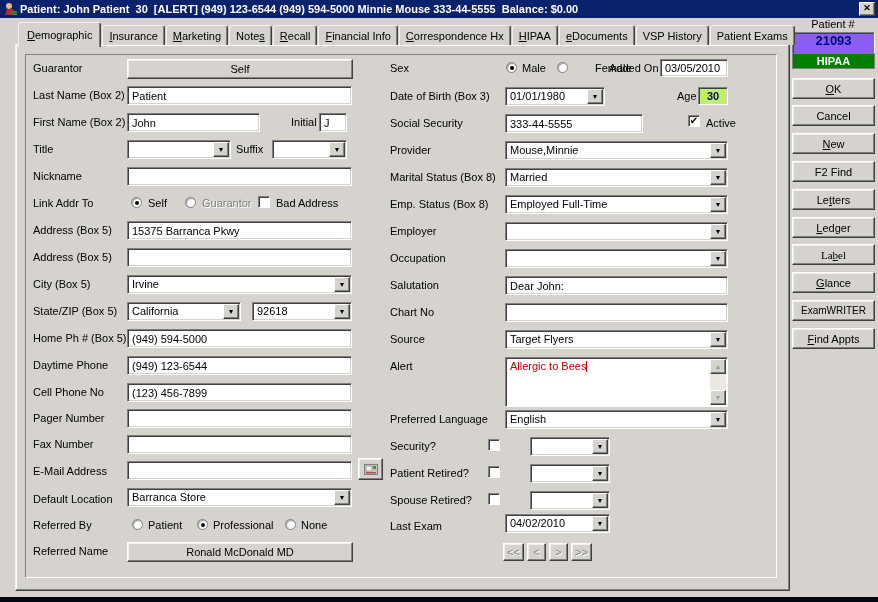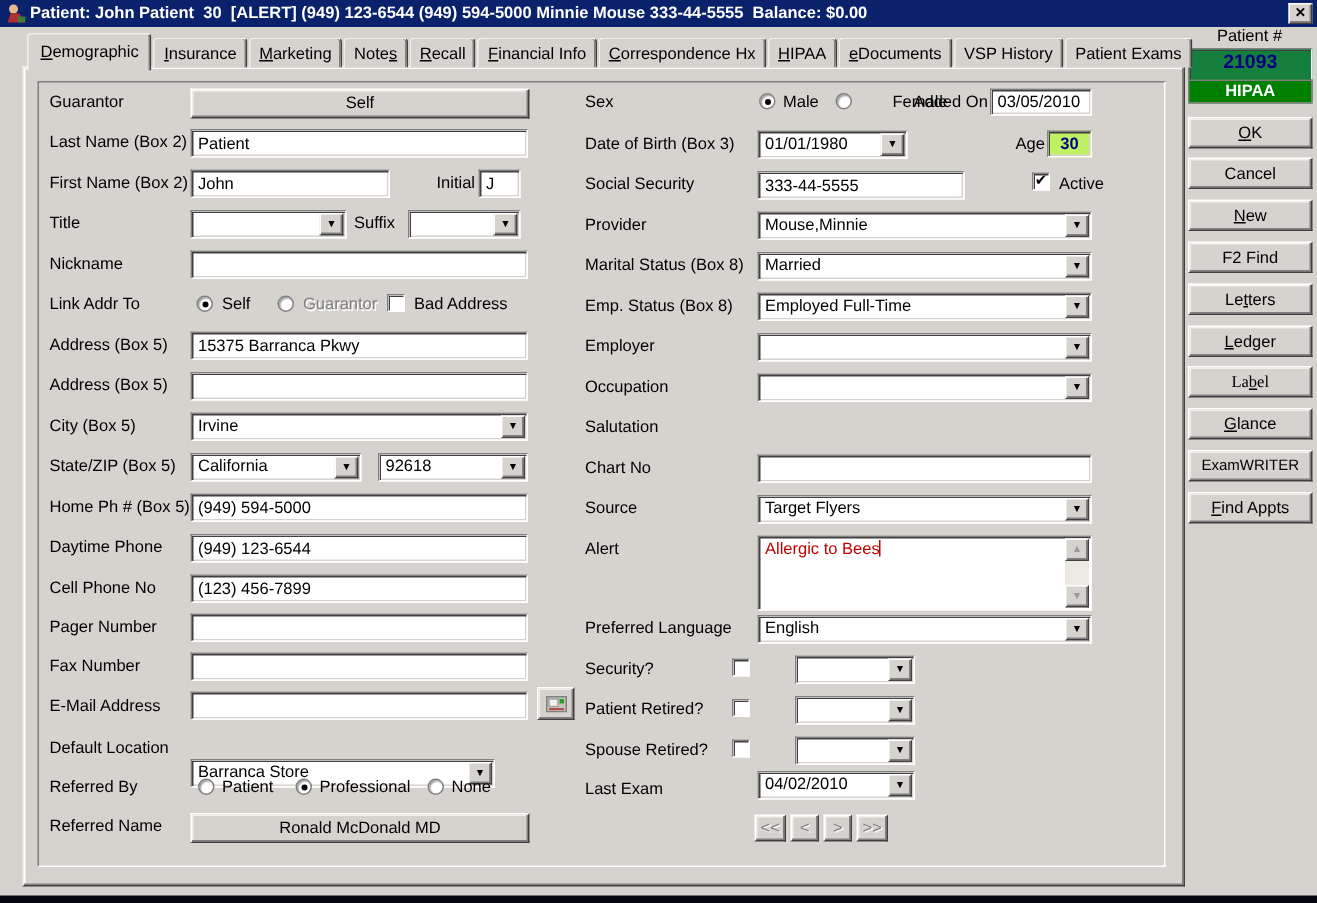--- a/index.html
+++ b/index.html
@@ -77,21 +77,21 @@
   .alertbox .atext { color:#c00000; }
   .caret { display:inline-block; width:1px; height:11px; background:#c00000; vertical-align:-2px; }
   .sb { position:absolute; right:1px; top:1px; bottom:1px; width:16px; background:#ece9e4; }
   .sb .sbtn { position:absolute; left:0; width:16px; height:15px; background:#d6d3ce;
     border:1px solid; border-color:#fff #404040 #404040 #fff; box-shadow: inset -1px -1px 0 #808080;
     font-size:7px; text-align:center; line-height:13px; color:#9a9a9a; }
   .sb .up { top:0; } .sb .dn { bottom:0; }
 
   
   .pnum-label { position:absolute; left:790px; top:18px; width:86px; text-align:center; font-size:11px; }
-  .pnum { position:absolute; left:792px; top:32px; width:83px; height:31px; background:#15803d;
+  .pnum { position:absolute; left:792px; top:32px; width:83px; height:31px; background:#8b5cf6;
     border:1px solid; border-color:#808080 #fff #fff #808080; box-shadow: inset 1px 1px 0 #404040;
     color:#000080; font-weight:bold; font-size:13px; text-align:center; line-height:16px; }
   .hipaa { position:absolute; left:792px; top:53px; width:83px; height:16px; background:#008000;
     border:1px solid #808080; color:#fff; font-weight:bold; font-size:11px; text-align:center; line-height:14px; }
   .sidebtn { left:792px; width:83px; height:21px; }
   .sidebtn.smalltxt { font-size:10px; }
 
   .email-btn { display:flex; align-items:center; justify-content:center; }
 </style>
 </head>
@@ -235,21 +235,21 @@
   <div class="btn email-btn" style="left:358px;top:458px;width:25px;height:22px;">
     <svg width="14" height="11" viewBox="0 0 14 11">
       <rect x="0.5" y="0.5" width="13" height="10" fill="#c8c4bc" stroke="#808080"></rect>
       <rect x="2" y="2" width="6" height="5" fill="#f0f0f0" stroke="#a0a0a0"></rect>
       <rect x="9" y="2" width="3" height="3" fill="#2aa02a"></rect>
       <rect x="2" y="8" width="10" height="1.5" fill="#b05050"></rect>
     </svg>
   </div>
 
   <span class="lbl" style="left:33px;top:493px;">Default Location</span>
-  <div class="combo" style="left:127px;top:506px;width:203px;">
+  <div class="combo" style="left:127px;top:488px;width:225px;">
     <span class="cv">Barranca Store</span>
       <span class="cb">
         <i class="ar">▼</i>
       </span>
   </div>
 
   <span class="lbl" style="left:33px;top:519px;">Referred By</span>
   <span class="radio" style="left:132px;top:519px;"></span>
   <span class="lbl" style="left:148px;top:519px;">Patient</span>
   <span class="radio" style="left:197px;top:519px;">
@@ -321,20 +321,21 @@
 
   <span class="lbl" style="left:390px;top:252px;">Occupation</span>
   <div class="combo" style="left:505px;top:249px;width:223px;">
     <span class="cv"></span>
       <span class="cb">
         <i class="ar">▼</i>
       </span>
   </div>
 
   <span class="lbl" style="left:390px;top:279px;">Salutation</span>
+  <input class="tb" style="left: 505px; top: 276px; width: 223px;" value="Dear John:">
 
   <span class="lbl" style="left:390px;top:306px;">Chart No</span>
   <input class="tb" style="left: 505px; top: 303px; width: 223px;">
 
   <span class="lbl" style="left:390px;top:333px;">Source</span>
   <div class="combo" style="left:505px;top:330px;width:223px;">
     <span class="cv">Target Flyers</span>
       <span class="cb">
         <i class="ar">▼</i>
       </span>

